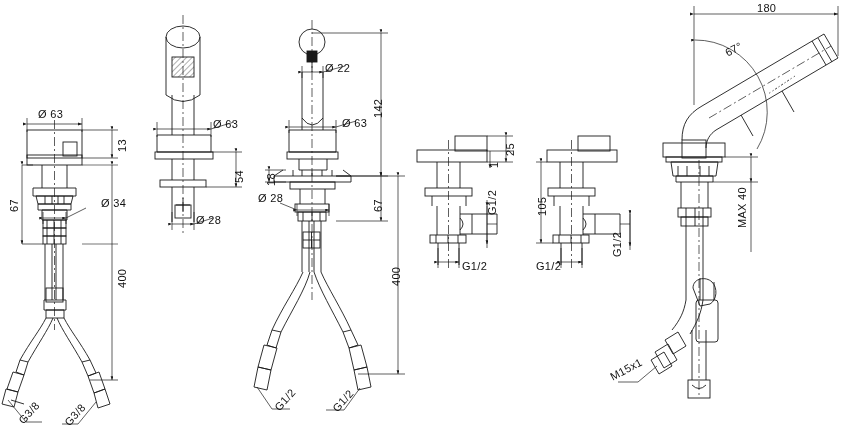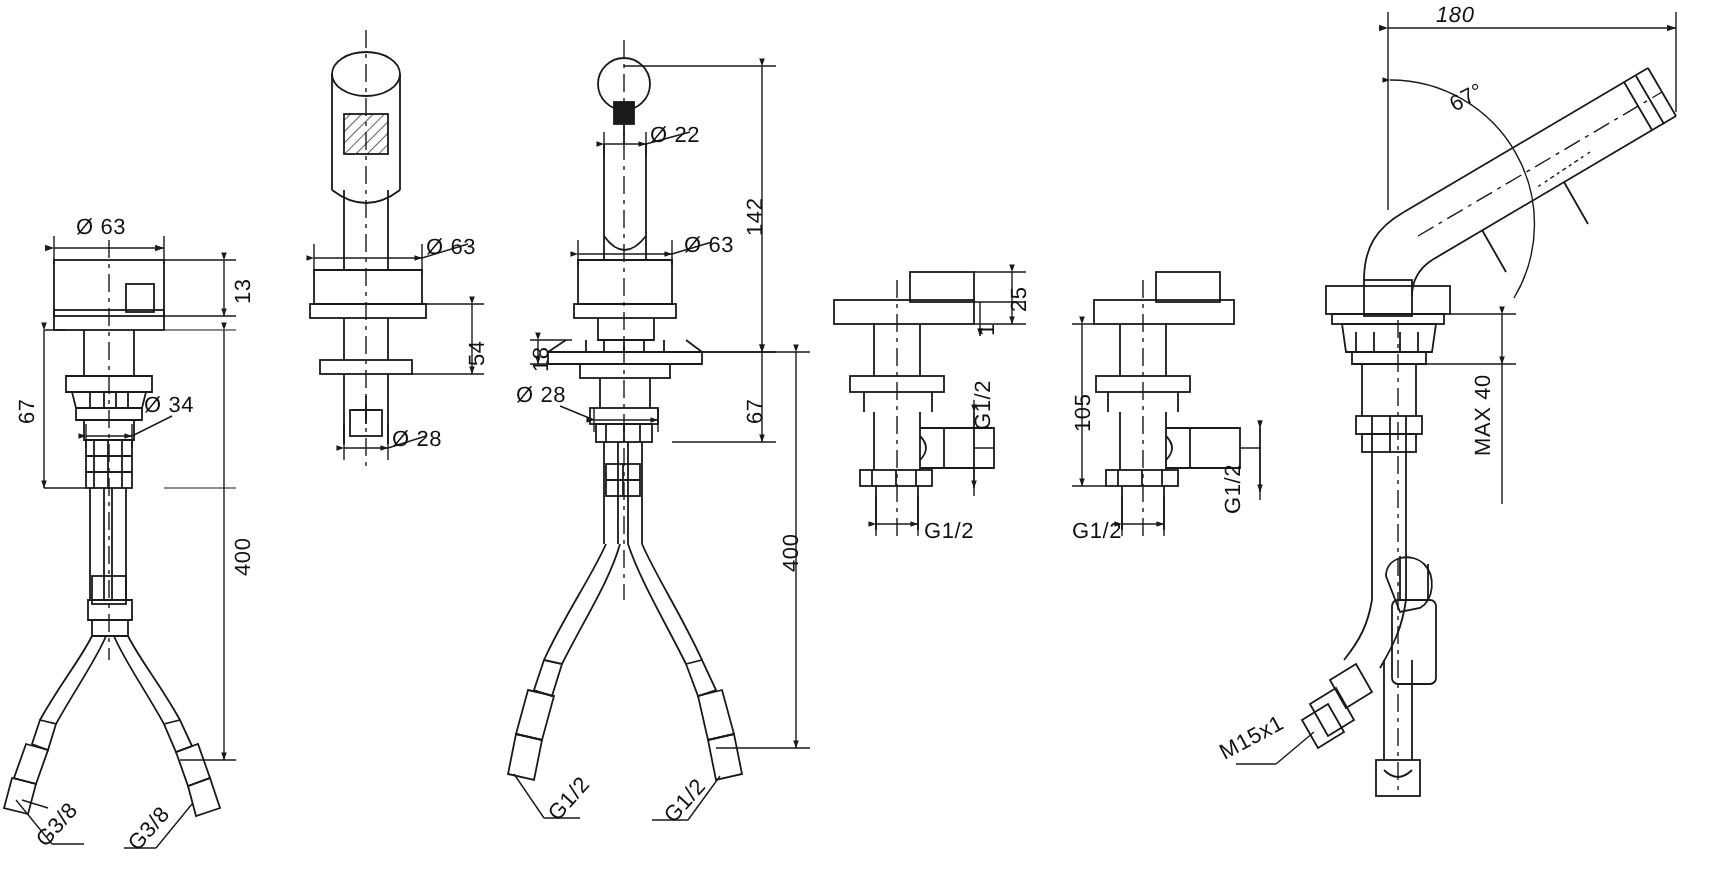--- a/index.html
+++ b/index.html
@@ -304,21 +304,21 @@
         <path d="M751 157 L751 182" marker-start="url(#arrS)" marker-end="url(#arrS)"></path>
         <path d="M751 182 L751 252"></path>
         <path d="M657 366 L638 382 M618 382 L638 382"></path>
       </g>
     </g>
   </svg>
 
   <div class="lbl" style="left:38px; top:108px;">Ø 63</div>
   <div class="lbl rot90" style="left:116px; top:152px;">13</div>
   <div class="lbl rot90" style="left:8px; top:212px;">67</div>
-  <div class="lbl" style="left:72px; top:197px;">Ø 34</div>
+  <div class="lbl" style="left:72px; top:197px;padding-left:29px;">Ø 34</div>
   <div class="lbl rot90" style="left:116px; top:288px;">400</div>
   <div class="lbl rotm45" style="left:16px; top:418px;">G3/8</div>
   <div class="lbl rotm45" style="left:62px; top:420px;">G3/8</div>
 
   <div class="lbl" style="left:213px; top:118px;">Ø 63</div>
   <div class="lbl rot90" style="left:233px; top:183px;">54</div>
   <div class="lbl" style="left:196px; top:214px;">Ø 28</div>
 
   <div class="lbl" style="left:325px; top:62px;">Ø 22</div>
   <div class="lbl rot90" style="left:372px; top:118px;">142</div>
@@ -332,18 +332,18 @@
 
   <div class="lbl rot90" style="left:504px; top:156px;">25</div>
   <div class="lbl rot90" style="left:488px; top:168px;">1</div>
   <div class="lbl rot90" style="left:486px; top:215px;">G1/2</div>
   <div class="lbl" style="left:462px; top:260px;">G1/2</div>
 
   <div class="lbl rot90" style="left:536px; top:216px;">105</div>
   <div class="lbl" style="left:536px; top:260px;">G1/2</div>
   <div class="lbl rot90" style="left:611px; top:257px;">G1/2</div>
 
-  <div class="lbl" style="left:718px; top:2px;font-style:italic;">180</div>
+  <div class="lbl" style="left:757px; top:2px;">180</div>
   <div class="lbl rotm20" style="left:723px; top:48px;">67°</div>
   <div class="lbl rot90" style="left:736px; top:228px;">MAX 40</div>
   <div class="lbl rotm20" style="left:608px; top:372px;">M15x1</div>
 
 </div>
 
 </body></html>

